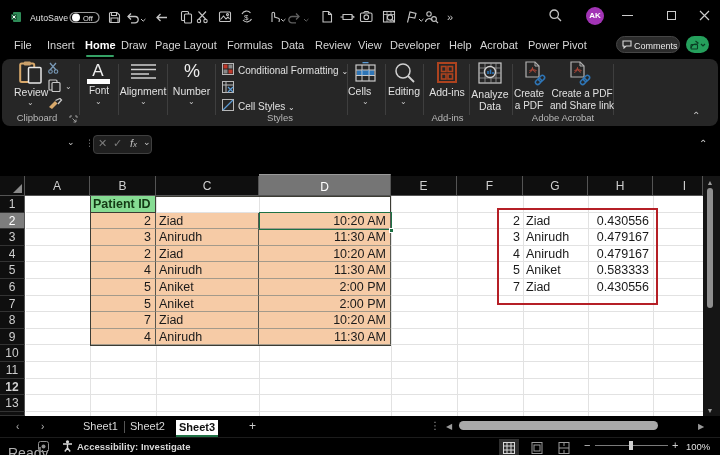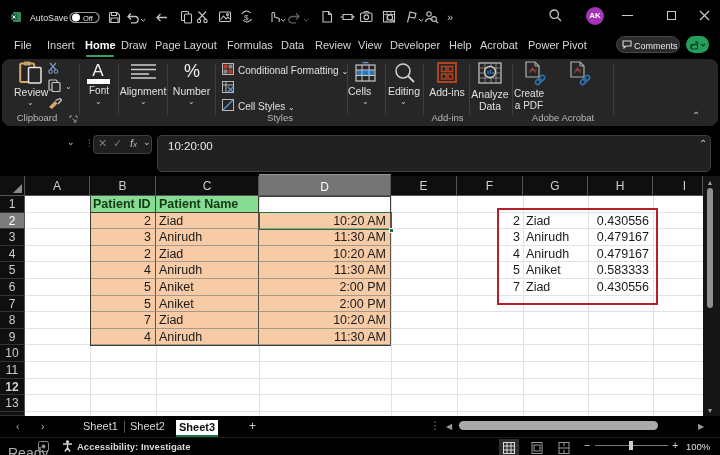--- a/index.html
+++ b/index.html
@@ -276,34 +276,34 @@
 
   <svg class="abs" style="left:569px;top:61px" width="24" height="25" viewBox="0 0 24 25">
     <path d="M2 1 H11 L15 5 V16 H2 Z" fill="none" stroke="#b0b0b0" stroke-width="1.2"></path>
     <path d="M11 1 V5 H15" fill="none" stroke="#b0b0b0" stroke-width="1"></path>
     <path d="M5 11 C6.5 12.5 8 9 8.5 6.5 C9 9.5 10.5 11.5 12 11 M5.5 9.5 C8 8.5 11 8.8 12.5 9.6" fill="none" stroke="#b84a3a" stroke-width="1"></path>
     <g transform="translate(10,13) rotate(-45 6 6)">
       <rect x="0.5" y="3.8" width="6.6" height="4.4" rx="2.2" fill="none" stroke="#2e75b6" stroke-width="1.5"></rect>
       <rect x="5" y="3.8" width="6.6" height="4.4" rx="2.2" fill="none" stroke="#2e75b6" stroke-width="1.5"></rect>
     </g>
   </svg>
+  <div class="abs" style="left:549px;top:88px;width:66px;text-align:center;font-size:10px;color:#e0e0e0;line-height:12px;white-space:nowrap;">Create a PDF<br>and Share link</div>
 
   <div class="abs" style="left:420px;top:112px;width:55px;text-align:center;font-size:9.5px;color:#b8b8b8;">Add-ins</div>
   <div class="abs" style="left:527px;top:112px;width:72px;text-align:center;font-size:9.5px;color:#b8b8b8;">Adobe Acrobat</div>
   <div class="abs ic" style="left:692px;top:110px;font-size:10px;">⌃</div>
 
   <div class="abs" style="left:0;top:126px;width:720px;height:50px;background:#000;"></div>
   <div class="abs ic" style="left:67px;top:137px;font-size:9px;">⌄</div>
   <div class="abs" style="left:85px;top:138px;color:#888;font-size:9px;">⋮</div>
   <div class="abs" style="left:93px;top:134.5px;width:59px;height:19px;background:#1f1f1f;border:1px solid #3f3f3f;border-radius:4px;"></div>
   <div class="abs" style="left:98px;top:137px;color:#7c7c7c;font-size:11px;">✕</div>
   <div class="abs" style="left:113px;top:137px;color:#7c7c7c;font-size:11px;">✓</div>
   <div class="abs" style="left:130px;top:136.5px;color:#bdbdbd;font-size:11px;font-style:italic;">f<span style="font-size:8px;">x</span></div>
   <div class="abs ic" style="left:143px;top:137px;font-size:9px;">⌄</div>
-  <div class="abs" style="left:157px;top:134.5px;width:554px;height:37.5px;background:#212121;border:1px solid #3f3f3f;border-radius:5px;color:#e8e8e8;font-size:11.5px;padding:4px 0 0 10px;">10:20:00</div>
   <div class="abs" style="left:699px;top:138px;color:#cfcfcf;font-size:10px;">⌃</div>
 
   <div class="abs" id="gridwrap" style="left:0;top:176px;width:720px;height:240px;background:#fff;">
 
     <div class="abs" style="left:0;top:0;width:25px;height:20px;background:#0f0f0f;border-right:1px solid #545454;border-bottom:1px solid #545454;">
       <div class="abs" style="right:2px;bottom:2px;width:0;height:0;border-left:9px solid transparent;border-bottom:9px solid #8a8a8a;"></div>
     </div>
 
     <div class="abs colh" style="left:25px;width:65px;">A</div>
     <div class="abs colh" style="left:90px;width:66px;">B</div>
@@ -348,21 +348,20 @@
     <div class="abs vgl" style="left:457px;"></div>
     <div class="abs vgl" style="left:523px;"></div>
     <div class="abs vgl" style="left:588px;"></div>
     <div class="abs vgl" style="left:653px;"></div>
     <style>.vgl{top:20px;width:1px;height:220px;background:#e2e2e2;}</style>
 
     <div class="abs" style="left:90px;top:20px;width:301px;height:149.4px;border:1px solid #3c3c34;">
     </div>
 
     <div class="abs hdr" style="left:90px;width:66px;">Patient ID</div>
-    <div class="abs hdr" style="left:156px;width:103px;">Patient Name</div>
     <style>
       .hdr { top:20px; height:16.6px; background:#86dc93; color:#143a14; font-weight:bold;
         font-size:12.5px; line-height:16px; padding-left:3px; border-right:1px solid #3c3c34;
         border-bottom:1px solid #3c3c34;}
       .cb { width:66px; left:90px; text-align:right; padding-right:4px; }
       .cc { width:103px; left:156px; padding-left:3px; }
       .cd { width:132px; left:259px; text-align:right; padding-right:4px; }
       .cell { height:16.6px; background:#f6cba6; color:#1a1a1a; font-size:12.5px; line-height:16px;
         border-right:1px solid #56564e; border-bottom:1px solid #a39a8b;}
     </style>

